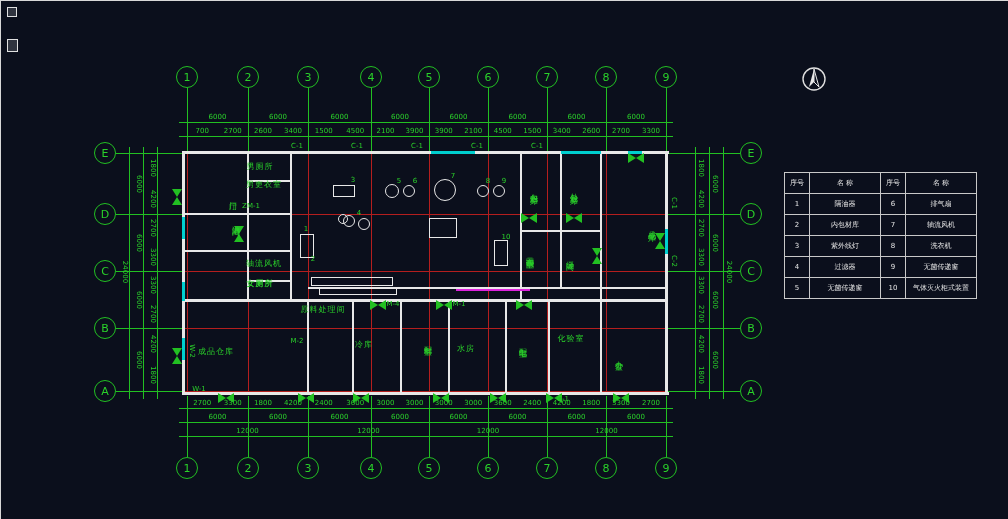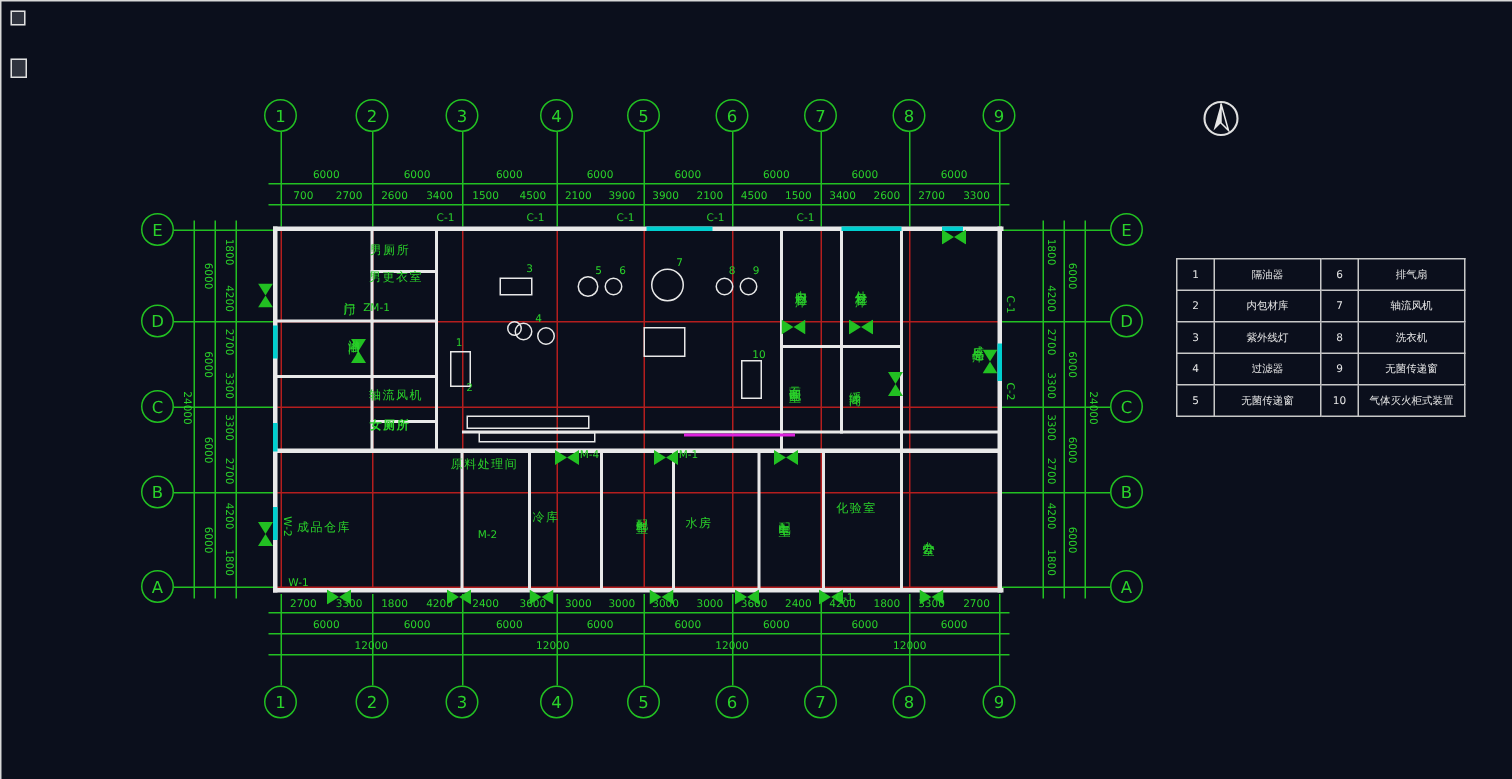--- a/index.html
+++ b/index.html
@@ -38,20 +38,26 @@
   <div class="abs" style="left:799px;top:64px;width:28px;height:28px;">
     <svg width="28" height="28">
       <circle cx="14" cy="14" r="11" fill="none" stroke="#e0e0e0" stroke-width="1.4"></circle>
       <polygon points="14,4 9,22 14,17" fill="#e8e8e8"></polygon>
       <polygon points="14,4 19,22 14,17" fill="none" stroke="#e8e8e8" stroke-width="1"></polygon>
     </svg>
   </div>
 
   <table class="legend">
     <tbody id="legend-body">
+        <tr>
+          <td class="c0">序号</td>
+          <td class="c1">名  称</td>
+          <td class="c2">序号</td>
+          <td class="c3">名  称</td>
+        </tr>
         <tr>
           <td class="c0">1</td>
           <td class="c1">隔油器</td>
           <td class="c2">6</td>
           <td class="c3">排气扇</td>
         </tr>
         <tr>
           <td class="c0">2</td>
           <td class="c1">内包材库</td>
           <td class="c2">7</td>
@@ -387,20 +393,20 @@
       <span class="ctr" style="left: 570px; top: 338px; color: rgb(42, 209, 42); font-size: 8px; letter-spacing: 1px;">化验室</span>
       <span class="ctr vert" style="left: 617px; top: 355px; color: rgb(42, 209, 42); font-size: 8px; letter-spacing: 1px;">办公室</span>
       <span class="ctr" style="left: 296px; top: 145px; color: rgb(42, 209, 42); font-size: 7px;">C-1</span>
       <span class="ctr" style="left: 356px; top: 145px; color: rgb(42, 209, 42); font-size: 7px;">C-1</span>
       <span class="ctr" style="left: 416px; top: 145px; color: rgb(42, 209, 42); font-size: 7px;">C-1</span>
       <span class="ctr" style="left: 476px; top: 145px; color: rgb(42, 209, 42); font-size: 7px;">C-1</span>
       <span class="ctr" style="left: 536px; top: 145px; color: rgb(42, 209, 42); font-size: 7px;">C-1</span>
       <span class="ctr vert" style="left: 672px; top: 202px; color: rgb(42, 209, 42); font-size: 7px;">C-1</span>
       <span class="ctr" style="left: 562px; top: 398px; color: rgb(42, 209, 42); font-size: 7px;">C-1</span>
       <span class="ctr" style="left: 458px; top: 303px; color: rgb(42, 209, 42); font-size: 7px;">M-1</span>
-      <span class="ctr" style="left: 324px; top: 340px; color: rgb(42, 209, 42); font-size: 7px; margin-top: 16px;">M-2</span>
+      <span class="ctr" style="left: 296px; top: 340px; color: rgb(42, 209, 42); font-size: 7px;">M-2</span>
       <span class="ctr vert" style="left: 190px; top: 350px; color: rgb(42, 209, 42); font-size: 7px;">W-2</span>
       <span class="ctr" style="left: 250px; top: 205px; color: rgb(42, 209, 42); font-size: 7px;">ZM-1</span>
       <span class="ctr vert" style="left: 672px; top: 260px; color: rgb(42, 209, 42); font-size: 7px;">C-2</span>
       <span class="ctr" style="left: 392px; top: 303px; color: rgb(42, 209, 42); font-size: 7px;">M-4</span>
       <span class="ctr" style="left: 198px; top: 388px; color: rgb(42, 209, 42); font-size: 7px;">W-1</span>
     </div>
 </div>
 
 </body></html>

